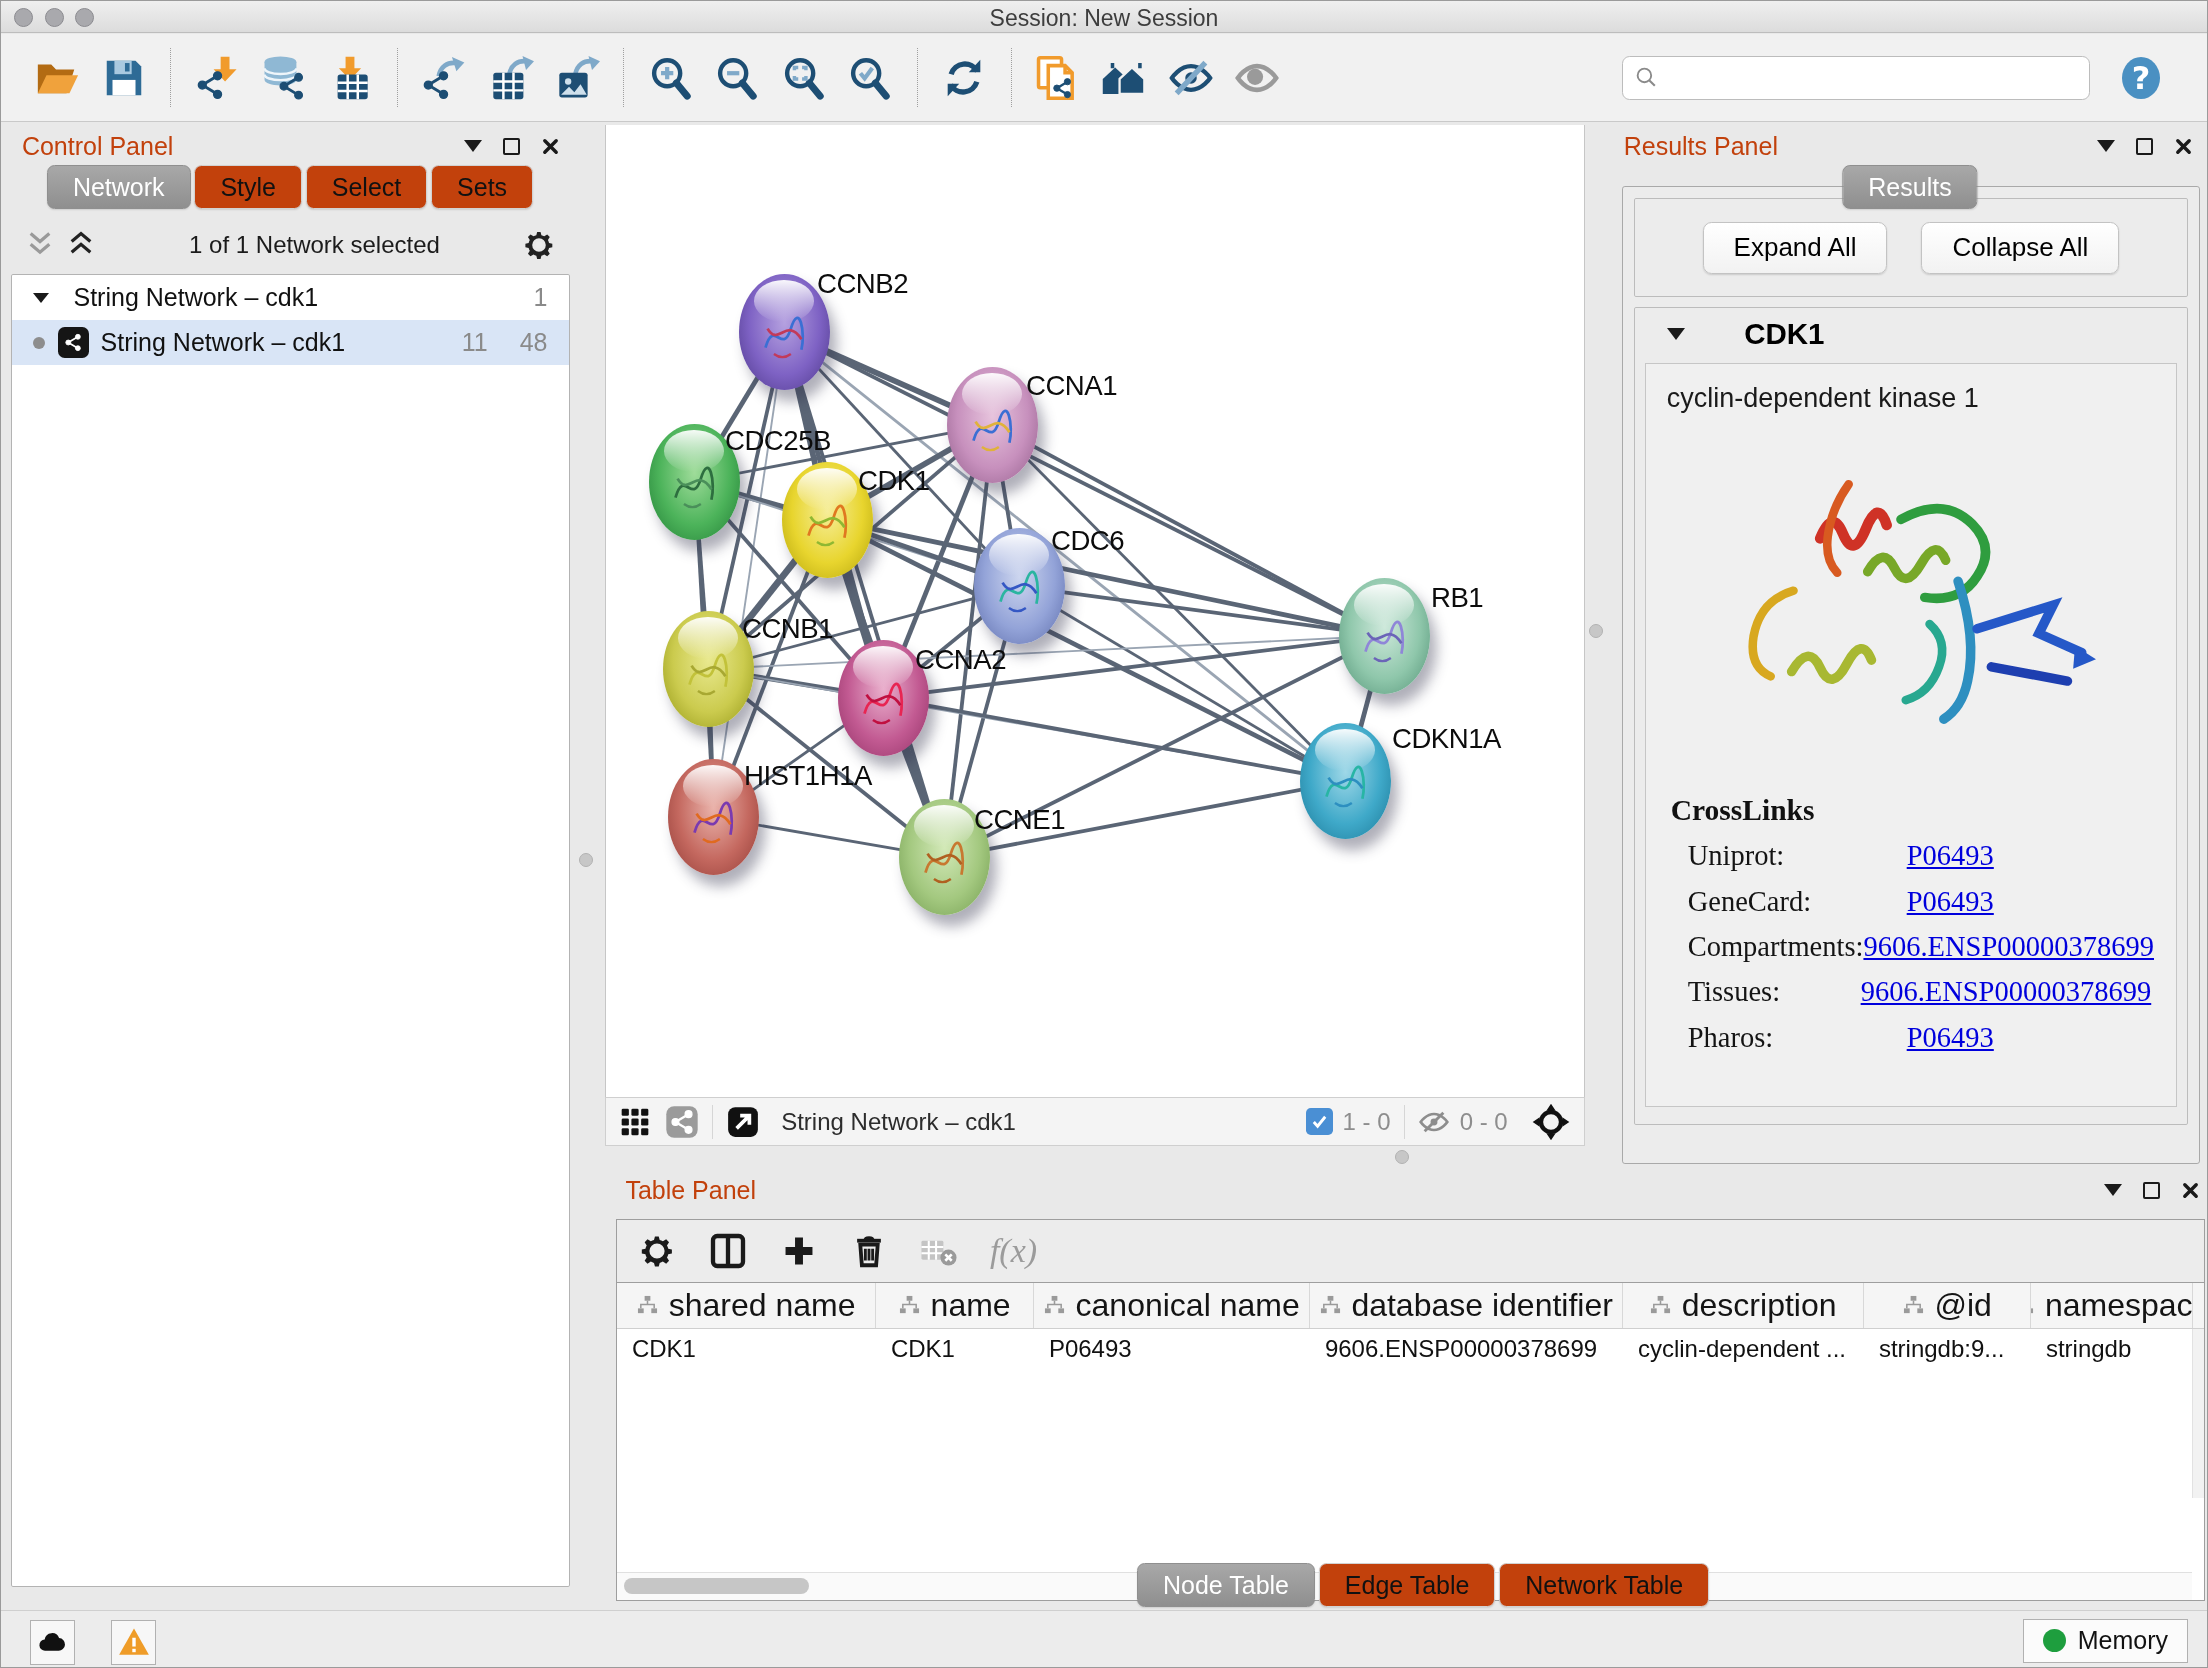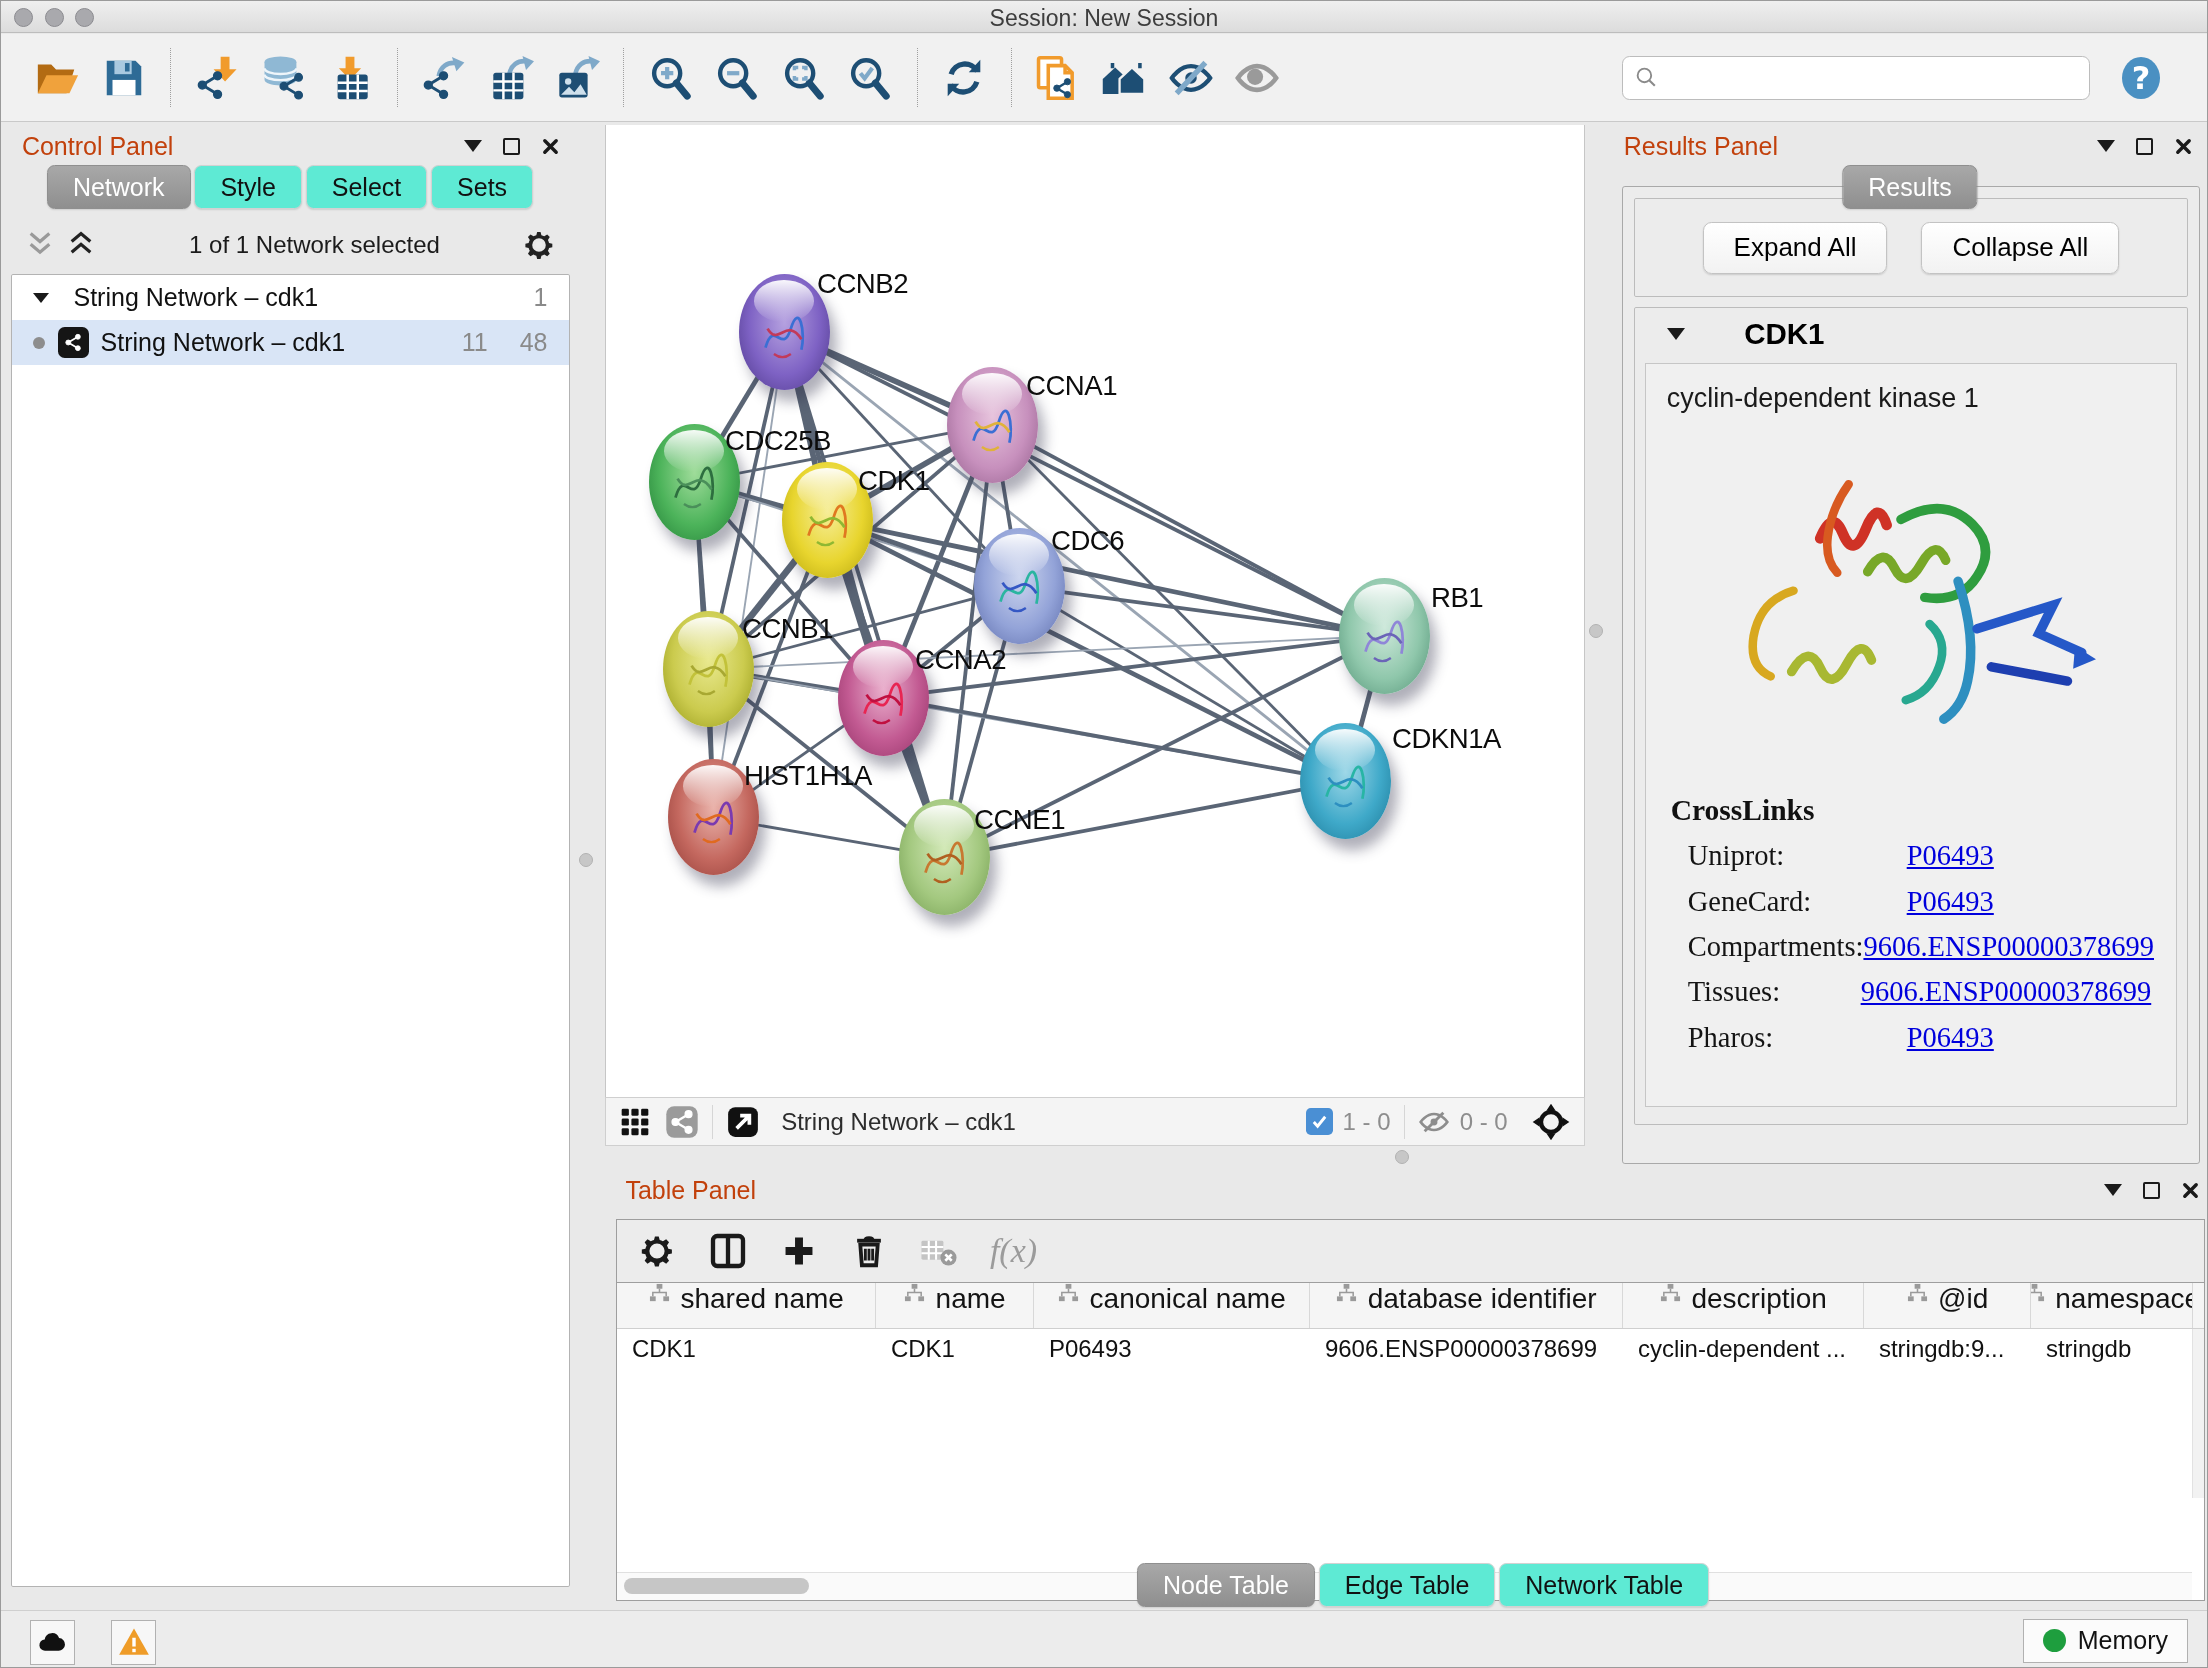--- a/index.html
+++ b/index.html
@@ -28,21 +28,21 @@
 
   
   .panel-head { display:flex; align-items:center; font-size:25px; color:#c2410c; height:38px; }
   .panel-head .ph-icons { margin-left:auto; display:flex; align-items:center; gap:21px; padding-right:9.5px; }
   .tri-down { width:0; height:0; border-left:9.5px solid transparent; border-right:9.5px solid transparent;
     border-top:12.4px solid #1a1a1a; }
   .float-ico { width:17px; height:17px; border:2.9px solid #1a1a1a; border-radius:1.9px; }
   .x-ico svg { width:19px; height:19px; display:block; }
 
   .tabrow { display:flex; justify-content:center; gap:3.8px; }
-  .tab { font-size:25px; padding:6.7px 25px; background:#5eead4; border:1px solid #d2d2d2; border-radius:7.6px;
+  .tab { font-size:25px; padding:6.7px 25px; background:#c2410c; border:1px solid #d2d2d2; border-radius:7.6px;
     color:#111; box-shadow:0 1px 1.9px rgba(0,0,0,.12); }
   .tab.sel { background:linear-gradient(#a8a8a8,#8f8f8f); color:#fff; border-color:#8f8f8f; }
 
   
   #control-panel { position:absolute; left:9.5px; top:126px; width:559px; height:1480px; }
   #cp-status { display:flex; align-items:center; margin-top:13.3px; height:44px; padding:0 13.3px; }
   #cp-status .chev { width:32px; height:28.5px; margin-right:9.5px; }
   #cp-status .lbl { flex:1; text-align:center; font-size:24px; color:#1b1b1b; }
   #cp-tree { margin-top:7.6px; height:1313px; background:#fff; border:1.9px solid #b3b3b3; border-radius:1.9px; overflow:hidden; }
   .tree-row { display:flex; align-items:center; height:45px; font-size:25px; color:#111; padding:0 21px; }
@@ -96,21 +96,21 @@
 
   
   #table-panel { position:absolute; left:613px; top:1170px; width:1595px; height:447px; }
   #tp-box { position:absolute; left:1.9px; top:48px; width:1589px; height:382px; border:1.9px solid #9e9e9e; background:#fff; }
   #tp-toolbar { height:63px; background:#ececec; border-bottom:1.9px solid #9e9e9e; display:flex; align-items:center;
     gap:32px; padding:0 21px; }
   #tp-toolbar svg { display:block; }
   .fx { font-family:"Liberation Serif", serif; font-style:italic; font-size:34px; color:#9b9b9b; }
   #tgrid { position:relative; height:243px; }
   #thead { display:flex; height:46px; background:#f5f5f5; border-bottom:1.9px solid #cfcfcf; }
-  .th { display:flex; align-items:flex-start; justify-content:center; gap:9.5px; font-size:28px; color:#141414;
+  .th { display:flex; align-items:center; justify-content:center; gap:9.5px; font-size:32px; color:#141414;
     border-right:1.9px solid #d8d8d8; overflow:hidden; white-space:nowrap; }
   .th svg { flex:none; }
   #trow { display:flex; height:42px; }
   .td { font-size:24px; color:#111; padding:5.7px 0 0 15px; overflow:hidden; white-space:nowrap; }
   #hscroll { position:absolute; left:0; bottom:0; width:1575px; height:28.5px; background:#fafafa; border-top:1px solid #e0e0e0; }
   #hscroll .thumb { position:absolute; left:7.6px; top:5.7px; width:185px; height:16px; border-radius:8.6px; background:#c6c6c6; }
   #vscroll { position:absolute; right:0; top:46px; bottom:28.5px; width:12.4px; background:#f2f2f2; border-left:1px solid #e2e2e2; }
   #tp-tabs { position:absolute; left:523px; top:392px; }
 
   

